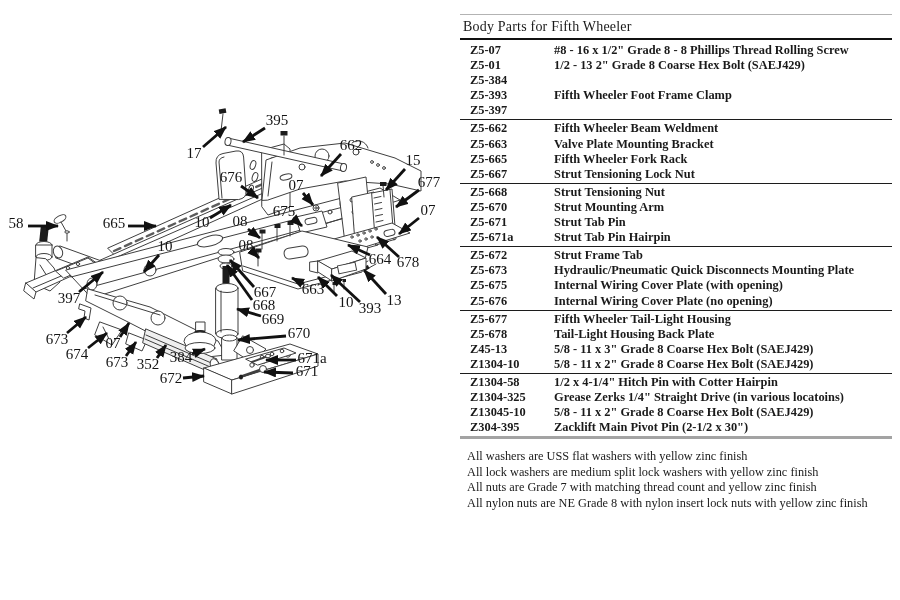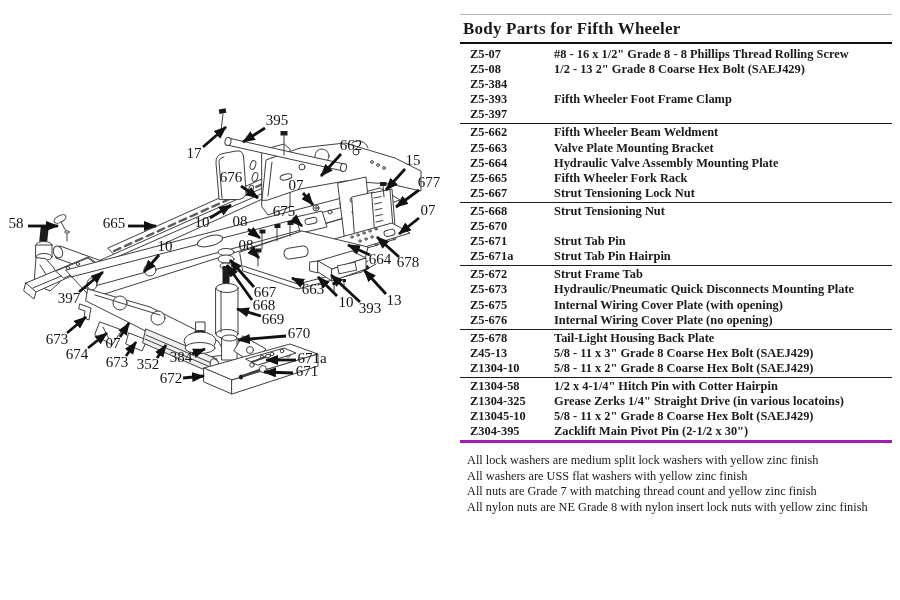--- a/index.html
+++ b/index.html
@@ -10,23 +10,23 @@
   #diagram .art{stroke:#3f3f3f;stroke-width:1;fill:none;stroke-linejoin:round;stroke-linecap:round;}
   #diagram .w{fill:#ffffff;}
   #diagram .g{fill:#efefef;}
   #diagram .k{fill:#1c1c1c;stroke:none;}
   .co-line{stroke:#111111;stroke-width:2.8;}
   .co-label{font-family:"Liberation Serif",serif;font-size:15px;fill:#141414;
             text-anchor:middle;dominant-baseline:middle;}
   
   .right-panel{position:absolute;left:458px;top:0;width:436px;padding-top:14px;}
   .top-rule{border-top:1px solid #b3b3b3;margin:0 2px 0 2px;}
-  .tbl-title{font-size:17px;font-weight:bold;margin:4px 0 3px 0;padding-left:5px;letter-spacing:.2px;}
+  .tbl-title{font-size:14px;font-weight:normal;margin:4px 0 3px 0;padding-left:5px;letter-spacing:.2px;}
   .thick-rule{border-top:2.5px solid #111;margin:0 2px 2px 2px;}
-  .tbl-body{border-bottom:3px solid #a21caf;margin:0 2px;}
+  .tbl-body{border-bottom:3px solid #a3a3a3;margin:0 2px;}
   .t-group{border-bottom:1.5px solid #1c1c1c;padding:1px 0;}
   .t-group:last-child{border-bottom:none;}
   .t-row{display:flex;line-height:15.1px;font-size:12.4px;font-weight:bold;white-space:nowrap;}
   .t-part{flex:none;width:84px;padding-left:10px;}
   .t-desc{flex:1;overflow:hidden;}
   .footnotes{margin-top:10px;padding-left:9px;font-size:12.3px;line-height:15.4px;white-space:nowrap;}
 </style>
 </head>
 <body>
 
@@ -390,21 +390,21 @@
     <div class="top-rule"></div>
     <h1 class="tbl-title">Body Parts for Fifth Wheeler</h1>
     <div class="thick-rule"></div>
     <div class="tbl-body">
         <div class="t-group">
           <div class="t-row">
             <span class="t-part">Z5-07</span>
             <span class="t-desc">#8 - 16 x 1/2" Grade 8 - 8 Phillips Thread Rolling Screw</span>
           </div>
           <div class="t-row">
-            <span class="t-part">Z5-08</span>
+            <span class="t-part">Z5-01</span>
             <span class="t-desc">1/2 - 13 2" Grade 8 Coarse Hex Bolt (SAEJ429)</span>
           </div>
           <div class="t-row">
             <span class="t-part">Z5-384</span>
           </div>
           <div class="t-row">
             <span class="t-part">Z5-393</span>
             <span class="t-desc">Fifth Wheeler Foot Frame Clamp</span>
           </div>
           <div class="t-row">
@@ -414,39 +414,36 @@
         <div class="t-group">
           <div class="t-row">
             <span class="t-part">Z5-662</span>
             <span class="t-desc">Fifth Wheeler Beam Weldment</span>
           </div>
           <div class="t-row">
             <span class="t-part">Z5-663</span>
             <span class="t-desc">Valve Plate Mounting Bracket</span>
           </div>
           <div class="t-row">
-            <span class="t-part">Z5-664</span>
-            <span class="t-desc">Hydraulic Valve Assembly Mounting Plate</span>
-          </div>
-          <div class="t-row">
             <span class="t-part">Z5-665</span>
             <span class="t-desc">Fifth Wheeler Fork Rack</span>
           </div>
           <div class="t-row">
             <span class="t-part">Z5-667</span>
             <span class="t-desc">Strut Tensioning Lock Nut</span>
           </div>
         </div>
         <div class="t-group">
           <div class="t-row">
             <span class="t-part">Z5-668</span>
             <span class="t-desc">Strut Tensioning Nut</span>
           </div>
           <div class="t-row">
             <span class="t-part">Z5-670</span>
+            <span class="t-desc">Strut Mounting Arm</span>
           </div>
           <div class="t-row">
             <span class="t-part">Z5-671</span>
             <span class="t-desc">Strut Tab Pin</span>
           </div>
           <div class="t-row">
             <span class="t-part">Z5-671a</span>
             <span class="t-desc">Strut Tab Pin Hairpin</span>
           </div>
         </div>
@@ -462,20 +459,24 @@
           <div class="t-row">
             <span class="t-part">Z5-675</span>
             <span class="t-desc">Internal Wiring Cover Plate (with opening)</span>
           </div>
           <div class="t-row">
             <span class="t-part">Z5-676</span>
             <span class="t-desc">Internal Wiring Cover Plate (no opening)</span>
           </div>
         </div>
         <div class="t-group">
+          <div class="t-row">
+            <span class="t-part">Z5-677</span>
+            <span class="t-desc">Fifth Wheeler Tail-Light Housing</span>
+          </div>
           <div class="t-row">
             <span class="t-part">Z5-678</span>
             <span class="t-desc">Tail-Light Housing Back Plate</span>
           </div>
           <div class="t-row">
             <span class="t-part">Z45-13</span>
             <span class="t-desc">5/8 - 11 x 3" Grade 8 Coarse Hex Bolt (SAEJ429)</span>
           </div>
           <div class="t-row">
             <span class="t-part">Z1304-10</span>
@@ -495,20 +496,20 @@
             <span class="t-part">Z13045-10</span>
             <span class="t-desc">5/8 - 11 x 2" Grade 8 Coarse Hex Bolt (SAEJ429)</span>
           </div>
           <div class="t-row">
             <span class="t-part">Z304-395</span>
             <span class="t-desc">Zacklift Main Pivot Pin (2-1/2 x 30")</span>
           </div>
         </div>
       </div>
     <div class="footnotes">
+        <div class="fn-line">All washers are USS flat washers with yellow zinc finish</div>
         <div class="fn-line">All lock washers are medium split lock washers with yellow zinc finish</div>
-        <div class="fn-line">All washers are USS flat washers with yellow zinc finish</div>
         <div class="fn-line">All nuts are Grade 7 with matching thread count and yellow zinc finish</div>
         <div class="fn-line">All nylon nuts are NE Grade 8 with nylon insert lock nuts with yellow zinc finish</div>
       </div>
   </div>
 
 </div>
 
 </body></html>

